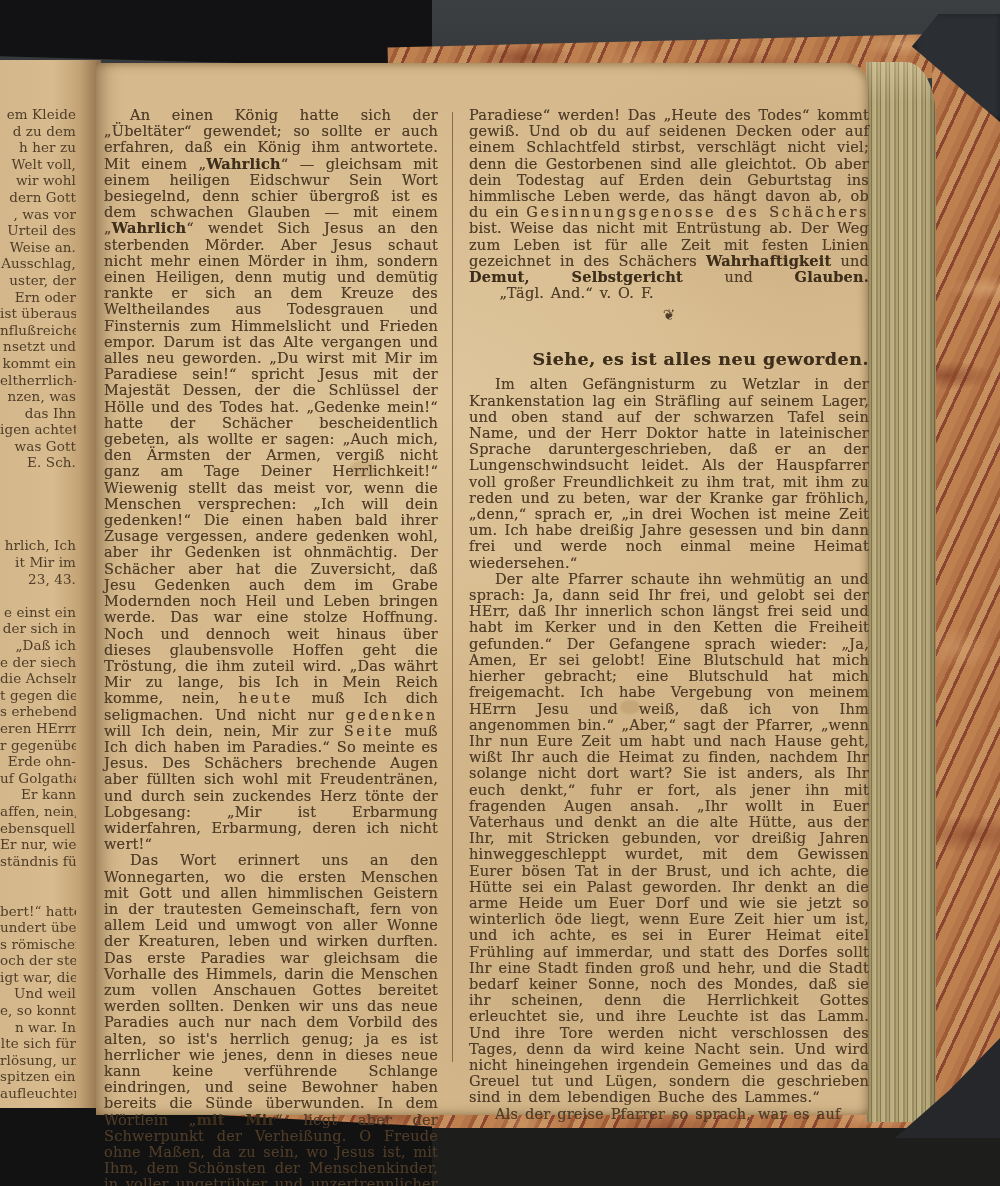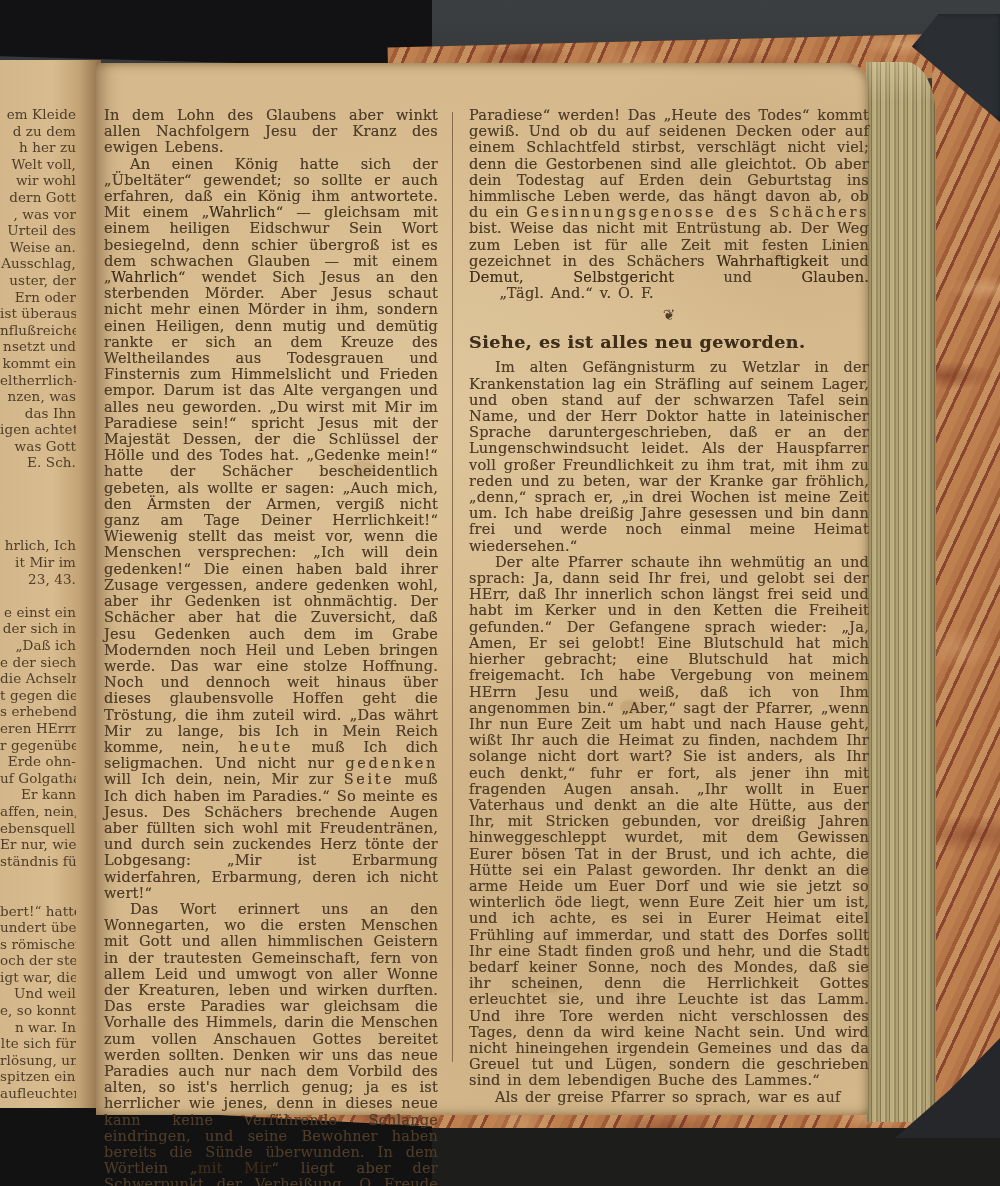--- a/index.html
+++ b/index.html
@@ -50,26 +50,26 @@
   .margin-col{position:absolute;left:0;top:106px;width:76px;text-align:right;
     font-size:13.5px;line-height:16.6px;color:var(--ink);letter-spacing:.1px;}
   .mline{height:16.6px;white-space:nowrap;overflow:hidden;}
   .col-left{position:absolute;left:104px;top:107px;width:334px;}
   .col-right{position:absolute;left:469px;top:107px;width:400px;}
   .column-rule{position:absolute;left:452px;top:112px;width:1px;height:950px;background:rgba(88,68,42,.65);}
   .para{margin:0;text-align:justify;font-size:14.5px;line-height:16.2px;
     color:var(--ink);letter-spacing:.2px;word-spacing:2px;
     text-shadow:0 0 .4px rgba(64,44,24,.55);}
   .indent{text-indent:26px;}
-  .seg-b{font-weight:normal;color:var(--ink-strong);}
+  .seg-b{font-weight:bold;color:var(--ink-strong);}
   .seg-sp{letter-spacing:2.6px;}
   .seg-attr{margin-left:2.1em;white-space:nowrap;}
   .ornament{ text-align:center;font-size:15px;line-height:15px;margin:7px 0 3px;color:var(--ink);}
-  .section-heading{text-align:left;font-weight:bold;font-size:17.5px;line-height:20px;
-    margin:9px 0 7px;color:var(--ink-strong);letter-spacing:.5px;
+  .section-heading{text-align:right;font-weight:bold;font-size:17.5px;line-height:20px;
+    margin:26px 0 7px;color:var(--ink-strong);letter-spacing:.5px;
     text-shadow:0 0 .4px rgba(50,34,18,.6);}
 </style>
 </head>
 <body>
 
 <div id="stage">
 
   <div class="board-top-left"></div>
   <div class="marble marble-top"></div>
   <div class="marble marble-right"></div>
@@ -146,21 +146,20 @@
       <div class="mline">n war. In</div>
       <div class="mline">lte sich für</div>
       <div class="mline">rlösung, und</div>
       <div class="mline">spitzen eines</div>
       <div class="mline">aufleuchten.</div>
     </div>
 
   <div class="column-rule"></div>
 
   <div class="col-left">
-    <p class="para"><span>In dem Lohn des Glaubens aber winkt allen Nachfolgern Jesu der Kranz des ewigen Lebens.</span></p>
     <p class="para indent"><span>An einen König hatte sich der „Übeltäter“ gewendet; so sollte er auch erfahren, daß ein König ihm antwortete. Mit einem „</span><span class="seg-b">Wahrlich</span><span>“ — gleichsam mit einem heiligen Eidschwur Sein Wort besiegelnd, denn schier übergroß ist es dem schwachen Glauben — mit einem „</span><span class="seg-b">Wahrlich</span><span>“ wendet Sich Jesus an den sterbenden Mörder. Aber Jesus schaut nicht mehr einen Mörder in ihm, sondern einen Heiligen, denn mutig und demütig rankte er sich an dem Kreuze des Weltheilandes aus Todesgrauen und Finsternis zum Himmelslicht und Frieden empor. Darum ist das Alte vergangen und alles neu geworden. „Du wirst mit Mir im Paradiese sein!“ spricht Jesus mit der Majestät Dessen, der die Schlüssel der Hölle und des Todes hat. „Gedenke mein!“ hatte der Schächer bescheidentlich gebeten, als wollte er sagen: „Auch mich, den Ärmsten der Armen, vergiß nicht ganz am Tage Deiner Herrlichkeit!“ Wiewenig stellt das meist vor, wenn die Menschen versprechen: „Ich will dein gedenken!“ Die einen haben bald ihrer Zusage vergessen, andere gedenken wohl, aber ihr Gedenken ist ohnmächtig. Der Schächer aber hat die Zuversicht, daß Jesu Gedenken auch dem im Grabe Modernden noch Heil und Leben bringen werde. Das war eine stolze Hoffnung. Noch und dennoch weit hinaus über dieses glaubensvolle Hoffen geht die Tröstung, die ihm zuteil wird. „Das währt Mir zu lange, bis Ich in Mein Reich komme, nein, </span><span class="seg-sp">heute</span><span> muß Ich dich seligmachen. Und nicht nur </span><span class="seg-sp">gedenken</span><span> will Ich dein, nein, Mir zur </span><span class="seg-sp">Seite</span><span> muß Ich dich haben im Paradies.“ So meinte es Jesus. Des Schächers brechende Augen aber füllten sich wohl mit Freudentränen, und durch sein zuckendes Herz tönte der Lobgesang: „Mir ist Erbarmung widerfahren, Erbarmung, deren ich nicht wert!“</span></p>
     <p class="para indent"><span>Das Wort erinnert uns an den Wonnegarten, wo die ersten Menschen mit Gott und allen himmlischen Geistern in der trautesten Gemeinschaft, fern von allem Leid und umwogt von aller Wonne der Kreaturen, leben und wirken durften. Das erste Paradies war gleichsam die Vorhalle des Himmels, darin die Menschen zum vollen Anschauen Gottes bereitet werden sollten. Denken wir uns das neue Paradies auch nur nach dem Vorbild des alten, so ist's herrlich genug; ja es ist herrlicher wie jenes, denn in dieses neue kann keine verführende Schlange eindringen, und seine Bewohner haben bereits die Sünde überwunden. In dem Wörtlein „</span><span class="seg-b">mit Mir</span><span>“ liegt aber der Schwerpunkt der Verheißung. O Freude ohne Maßen, da zu sein, wo Jesus ist, mit Ihm, dem Schönsten der Menschenkinder, in voller ungetrübter und unzertrennlicher Gemeinschaft verbunden zu sein.</span></p>
 
   </div>
 
   <div class="col-right">
     <p class="para"><span>Paradiese“ werden! Das „Heute des Todes“ kommt gewiß. Und ob du auf seidenen Decken oder auf einem Schlachtfeld stirbst, verschlägt nicht viel; denn die Gestorbenen sind alle gleichtot. Ob aber dein Todestag auf Erden dein Geburtstag ins himmlische Leben werde, das hängt davon ab, ob du ein </span><span class="seg-sp">Gesinnungsgenosse des Schächers</span><span> bist. Weise das nicht mit Entrüstung ab. Der Weg zum Leben ist für alle Zeit mit festen Linien gezeichnet in des Schächers </span><span class="seg-b">Wahrhaftigkeit</span><span> und </span><span class="seg-b">Demut, Selbstgericht</span><span> und </span><span class="seg-b">Glauben.</span><span class="seg-attr">„Tägl. And.“ v. O. F.</span></p>
     <div class="ornament">❦</div>
     <h2 class="section-heading">Siehe, es ist alles neu geworden.</h2>
     <p class="para indent"><span>Im alten Gefängnisturm zu Wetzlar in der Krankenstation lag ein Sträfling auf seinem Lager, und oben stand auf der schwarzen Tafel sein Name, und der Herr Doktor hatte in lateinischer Sprache daruntergeschrieben, daß er an der Lungenschwindsucht leidet. Als der Hauspfarrer voll großer Freundlichkeit zu ihm trat, mit ihm zu reden und zu beten, war der Kranke gar fröhlich, „denn,“ sprach er, „in drei Wochen ist meine Zeit um. Ich habe dreißig Jahre gesessen und bin dann frei und werde noch einmal meine Heimat wiedersehen.“</span></p>

